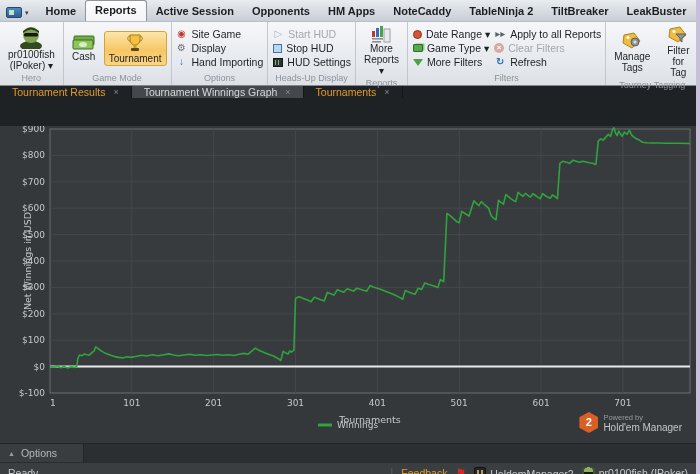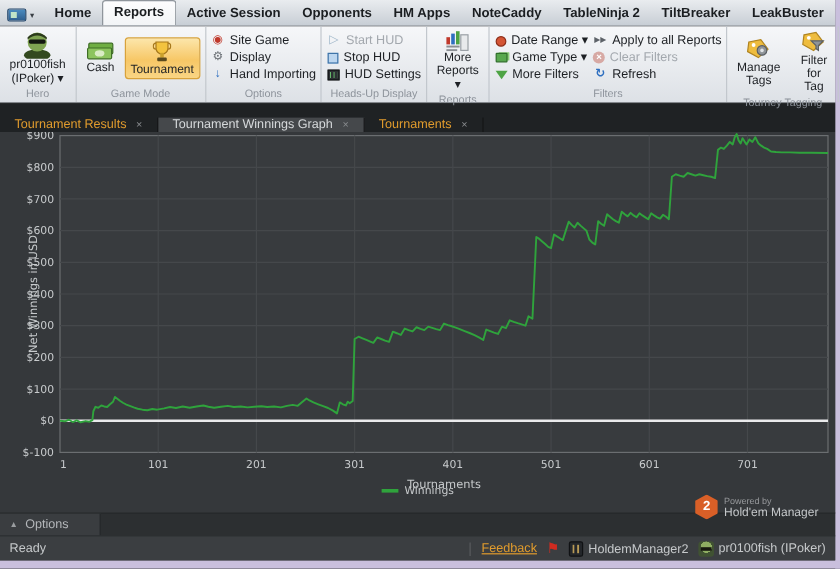--- a/index.html
+++ b/index.html
@@ -53,21 +53,21 @@
   .ic-clock { width:9px; height:9px; border-radius:50%; background:#d45535; border:1px solid #8f2f1a; margin-left:1px; }
   .ic-cards { width:10px; height:8px; background:#58a84e; border:1px solid #2f6e2a; border-radius:1px; margin-left:1px; box-shadow:2px -1px 0 -0.5px #8ccb7a; }
   .ic-funnel { width:0; height:0; border-left:5px solid transparent; border-right:5px solid transparent;
                border-top:7px solid #4da344; margin-left:1px; }
   .ic-apply { color:#5d6troke3; color:#5d6268; }
   .ic-clearx { width:10px; height:10px; border-radius:50%; background:#d7a9a4; color:#fff;
                font-size:8px; line-height:10px; text-align:center; font-weight:bold; }
   .ic-refresh { color:#2e6fc0; font-weight:bold; }
 
   
-  .doc-tabs { height:24px; background:#1f2224; display:flex; align-items:flex-end; }
+  .doc-tabs { height:40px; background:#1f2224; display:flex; align-items:flex-start; }
   .dtab { display:flex; align-items:center; gap:8px; padding:0 12px; font-size:10.5px;
           color:#e09b2d; border-right:1px solid #141617; cursor:default; }
   .dtab.active { background:#45484b; color:#d6d9db; }
   .dtab .x { color:#86898c; font-size:9px; }
 
   
   .chart-wrap { height:317px; background:#35383b; position:relative; }
   svg text { font-family:"DejaVu Sans","Liberation Sans",sans-serif; }
 
   

